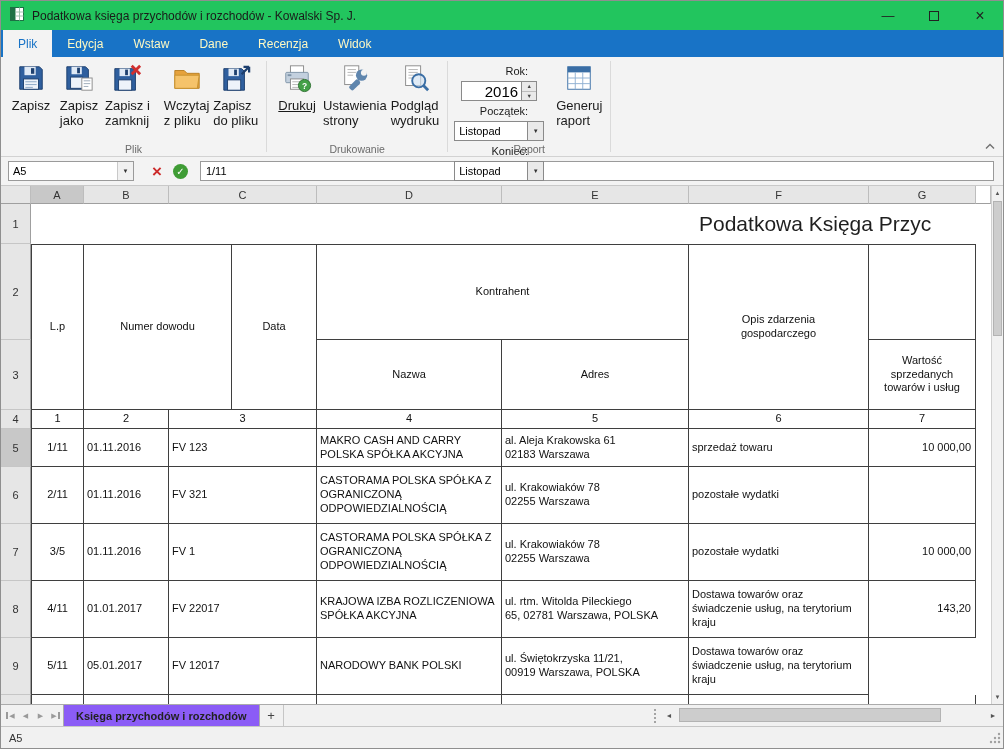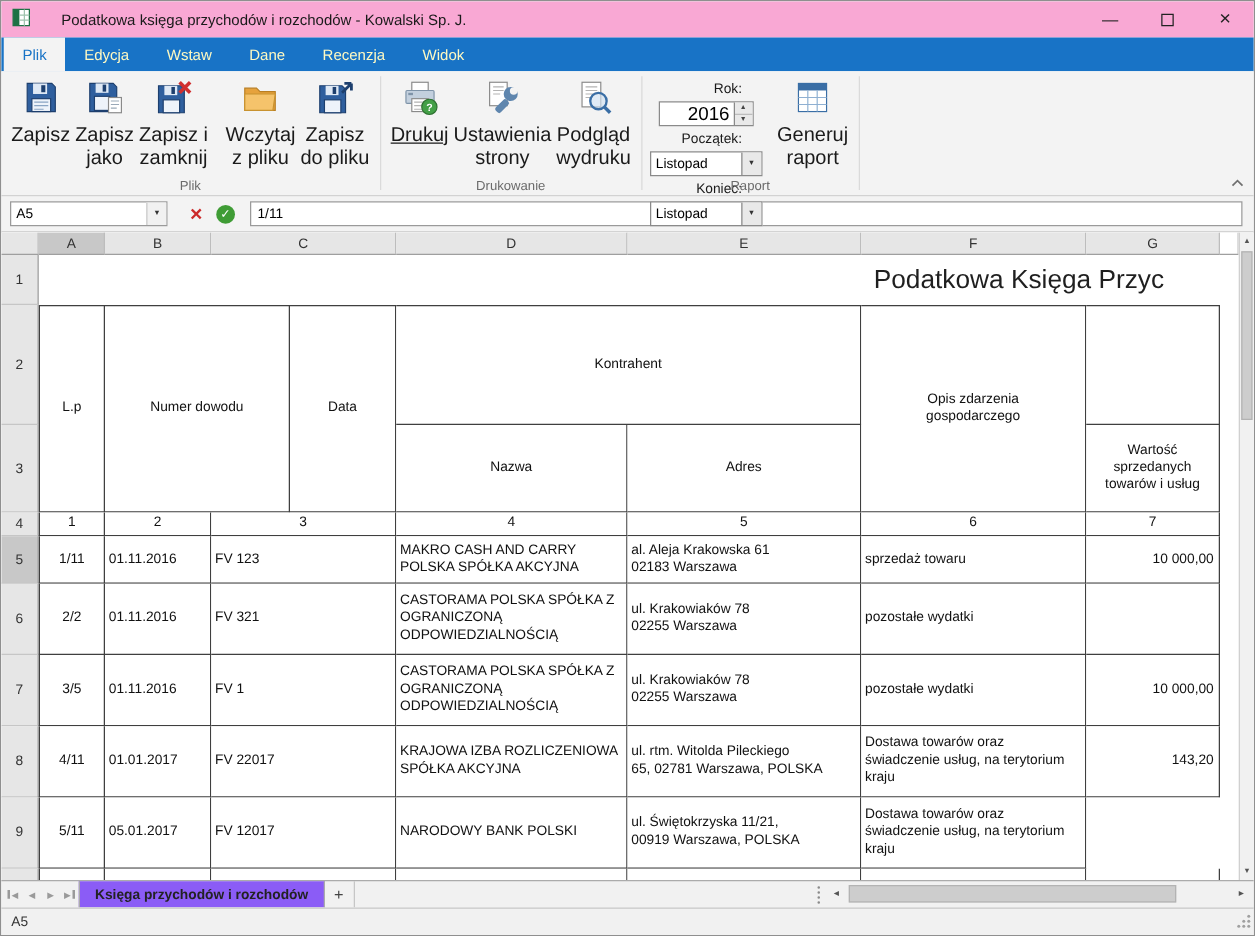--- a/index.html
+++ b/index.html
@@ -5,22 +5,22 @@
   :root{
     --accent:#1873c6; --ribbon-bg:#f3f3f3; --grid-border:#3f3f3f;
     --header-bg:#e6e6e6; --header-sel-bg:#c8c8c8; --green:#3f9c35; --red:#cc2a2a;
   }
   *{box-sizing:border-box;}
   body{margin:0;background:#e9e9e9;font-family:"Liberation Sans",sans-serif;}
   .window{width:1004px;height:749px;background:#fff;border:1px solid #8f8f8f;
     display:flex;flex-direction:column;overflow:hidden;position:relative;}
 
   
-  .titlebar{height:29px;display:flex;align-items:center;padding-left:8px;gap:24px;
-    background:#f9a8d4;font-size:12px;color:#1a1a1a;flex-shrink:0;}
+  .titlebar{height:29px;display:flex;align-items:center;padding-left:8px;gap:7px;
+    background:#22c55e;font-size:12px;color:#1a1a1a;flex-shrink:0;}
   .wincontrols{margin-left:auto;display:flex;height:100%;}
   .wbtn{width:46px;height:100%;display:flex;align-items:center;justify-content:center;
     font-size:13px;color:#222;}
   .wbtn.close{font-size:16px;}
   .maxglyph{width:10px;height:10px;border:1px solid #222;display:inline-block;}
 
   
   .menubar{height:27px;background:var(--accent);display:flex;align-items:stretch;
     padding-left:2px;flex-shrink:0;}
   .mtab{padding:0 15px;display:flex;align-items:center;font-size:12px;color:#fef9c3;}
@@ -28,21 +28,21 @@
 
   
   .ribbon{height:100px;background:var(--ribbon-bg);display:flex;align-items:stretch;
     position:relative;border-bottom:1px solid #d2d2d2;flex-shrink:0;}
   .rgroup{position:relative;display:flex;align-items:flex-start;padding:3px 6px 15px 6px;}
   .grouplabel{position:absolute;bottom:1px;left:0;right:0;text-align:center;
     font-size:10.5px;color:#6b6b6b;}
   .vsep{width:1px;background:#dadada;margin:4px 0;}
   .rbtn{display:flex;flex-direction:column;align-items:center;gap:2px;padding:3px 2px;
     min-width:48px;}
-  .rbtn .lbl{font-size:16px;line-height:1.12;color:#1a1a1a;text-align:center;white-space:pre-line;}
+  .rbtn .lbl{font-size:13px;line-height:1.12;color:#1a1a1a;text-align:left;white-space:pre-line;}
   .rbtn .lbl.u{text-decoration:underline;}
   .gap-left{margin-left:10px;}
   .rfields{display:flex;flex-direction:column;gap:4px;padding-top:5px;}
   .rrow{display:flex;align-items:center;gap:4px;flex-direction:column;}
   .rlabel{width:58px;text-align:right;font-size:11px;color:#1a1a1a;}
   .spinbox{display:flex;width:76px;height:20px;border:1px solid #8a8a8a;background:#fff;}
   .spinval{flex:1;display:flex;align-items:center;justify-content:flex-end;
     padding-right:3px;font-size:15px;}
   .spinbtns{width:15px;display:flex;flex-direction:column;border-left:1px solid #8a8a8a;}
   .spinbtns .sb{flex:1;display:flex;align-items:center;justify-content:center;
@@ -405,21 +405,21 @@
         <div class="cell w-d h38 tb">MAKRO CASH AND CARRY POLSKA SPÓŁKA AKCYJNA</div>
         <div class="cell w-e h38 tb pre">al. Aleja Krakowska 61
 02183 Warszawa</div>
         <div class="cell w-f h38 tb">sprzedaż towaru</div>
         <div class="cell w-g h38 tb rt">10 000,00</div>
         <div class="fill"></div>
       </div>
 
       <div class="grow h57">
         <div class="rhc h57">6</div>
-        <div class="cell w-a h57 tb tl ctr">2/2</div>
+        <div class="cell w-a h57 tb tl ctr">2/11</div>
         <div class="cell w-b h57 tb">01.11.2016</div>
         <div class="cell w-c h57 tb">FV 321</div>
         <div class="cell w-d h57 tb">CASTORAMA POLSKA SPÓŁKA Z OGRANICZONĄ ODPOWIEDZIALNOŚCIĄ</div>
         <div class="cell w-e h57 tb pre">ul. Krakowiaków 78
 02255 Warszawa</div>
         <div class="cell w-f h57 tb">pozostałe wydatki</div>
         <div class="cell w-g h57 tb rt"></div>
         <div class="fill"></div>
       </div>
 

